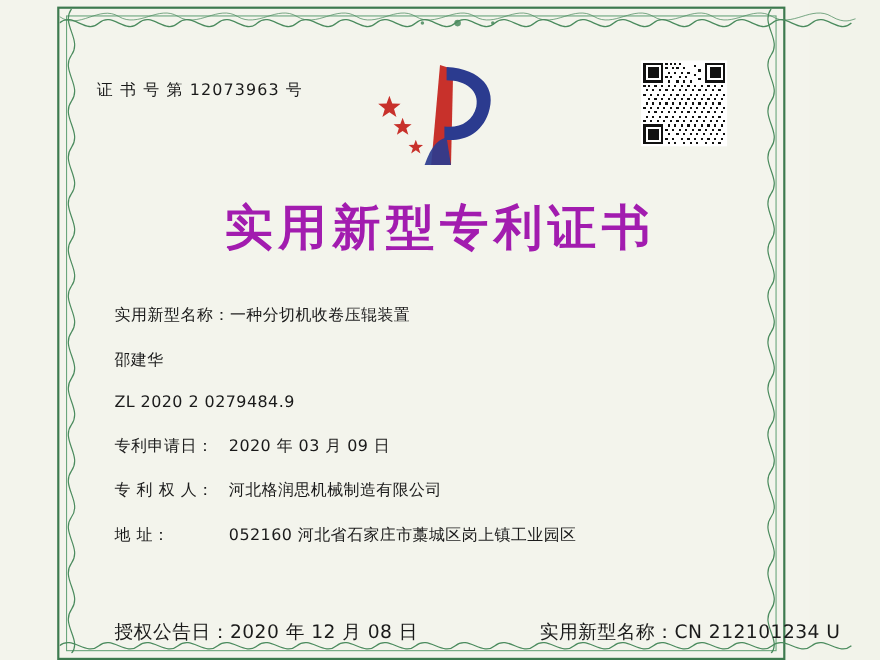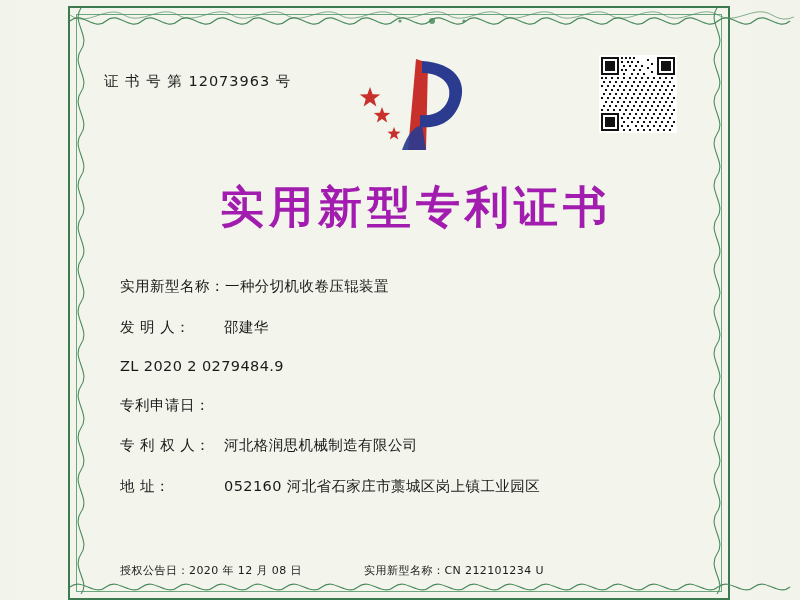--- a/index.html
+++ b/index.html
@@ -12,21 +12,20 @@
     overflow: hidden;
     background: #f2f3ea;
     font-family: "DejaVu Sans", "Liberation Sans", sans-serif;
   }
   .certificate {
     position: relative;
     width: 736px;
     height: 600px;
     background: #f3f4ec;
     box-sizing: border-box;
-    margin-left: 16px;
   }
   
   .border-outer {
     position: absolute;
     left: 52px;
     top: 6px;
     right: 22px;
     bottom: 0px;
     border: 2px solid #3d7a4f;
     box-sizing: border-box;
@@ -137,23 +136,24 @@
   .field-value {
     letter-spacing: 0.4px;
   }
   
   .bottom-row {
     position: absolute;
     left: 104px;
     top: 563px;
     width: 660px;
     display: flex;
-    font-size: 11px;
+    font-size: 17px;
     color: #1a1a1a;
     white-space: nowrap;
+    justify-content: space-between;
   }
   .bottom-field-2 {
     margin-left: 62px;
   }
   .bl {
     letter-spacing: 0.5px;
   }
 </style>
 </head>
 <body>
@@ -429,28 +429,28 @@
   </div>
 
   <div class="main-title">实用新型专利证书</div>
 
   <div class="fields">
     <div class="field-row">
       <span class="field-label">实用新型名称：</span>
       <span class="field-value">一种分切机收卷压辊装置</span>
     </div>
     <div class="field-row">
-      <span class="field-label">发 明 人：</span>
       <span class="field-value">邵建华</span>
     </div>
     <div class="field-row">
       <span class="field-value">ZL 2020 2 0279484.9</span>
     </div>
     <div class="field-row">
       <span class="field-label">专利申请日：</span>
+      <span class="field-value">2020 年 03 月 09 日</span>
     </div>
     <div class="field-row">
       <span class="field-label">专 利 权 人：</span>
       <span class="field-value">河北格润思机械制造有限公司</span>
     </div>
     <div class="field-row">
       <span class="field-label">地        址：</span>
       <span class="field-value">052160 河北省石家庄市藁城区岗上镇工业园区</span>
     </div>
   </div>

